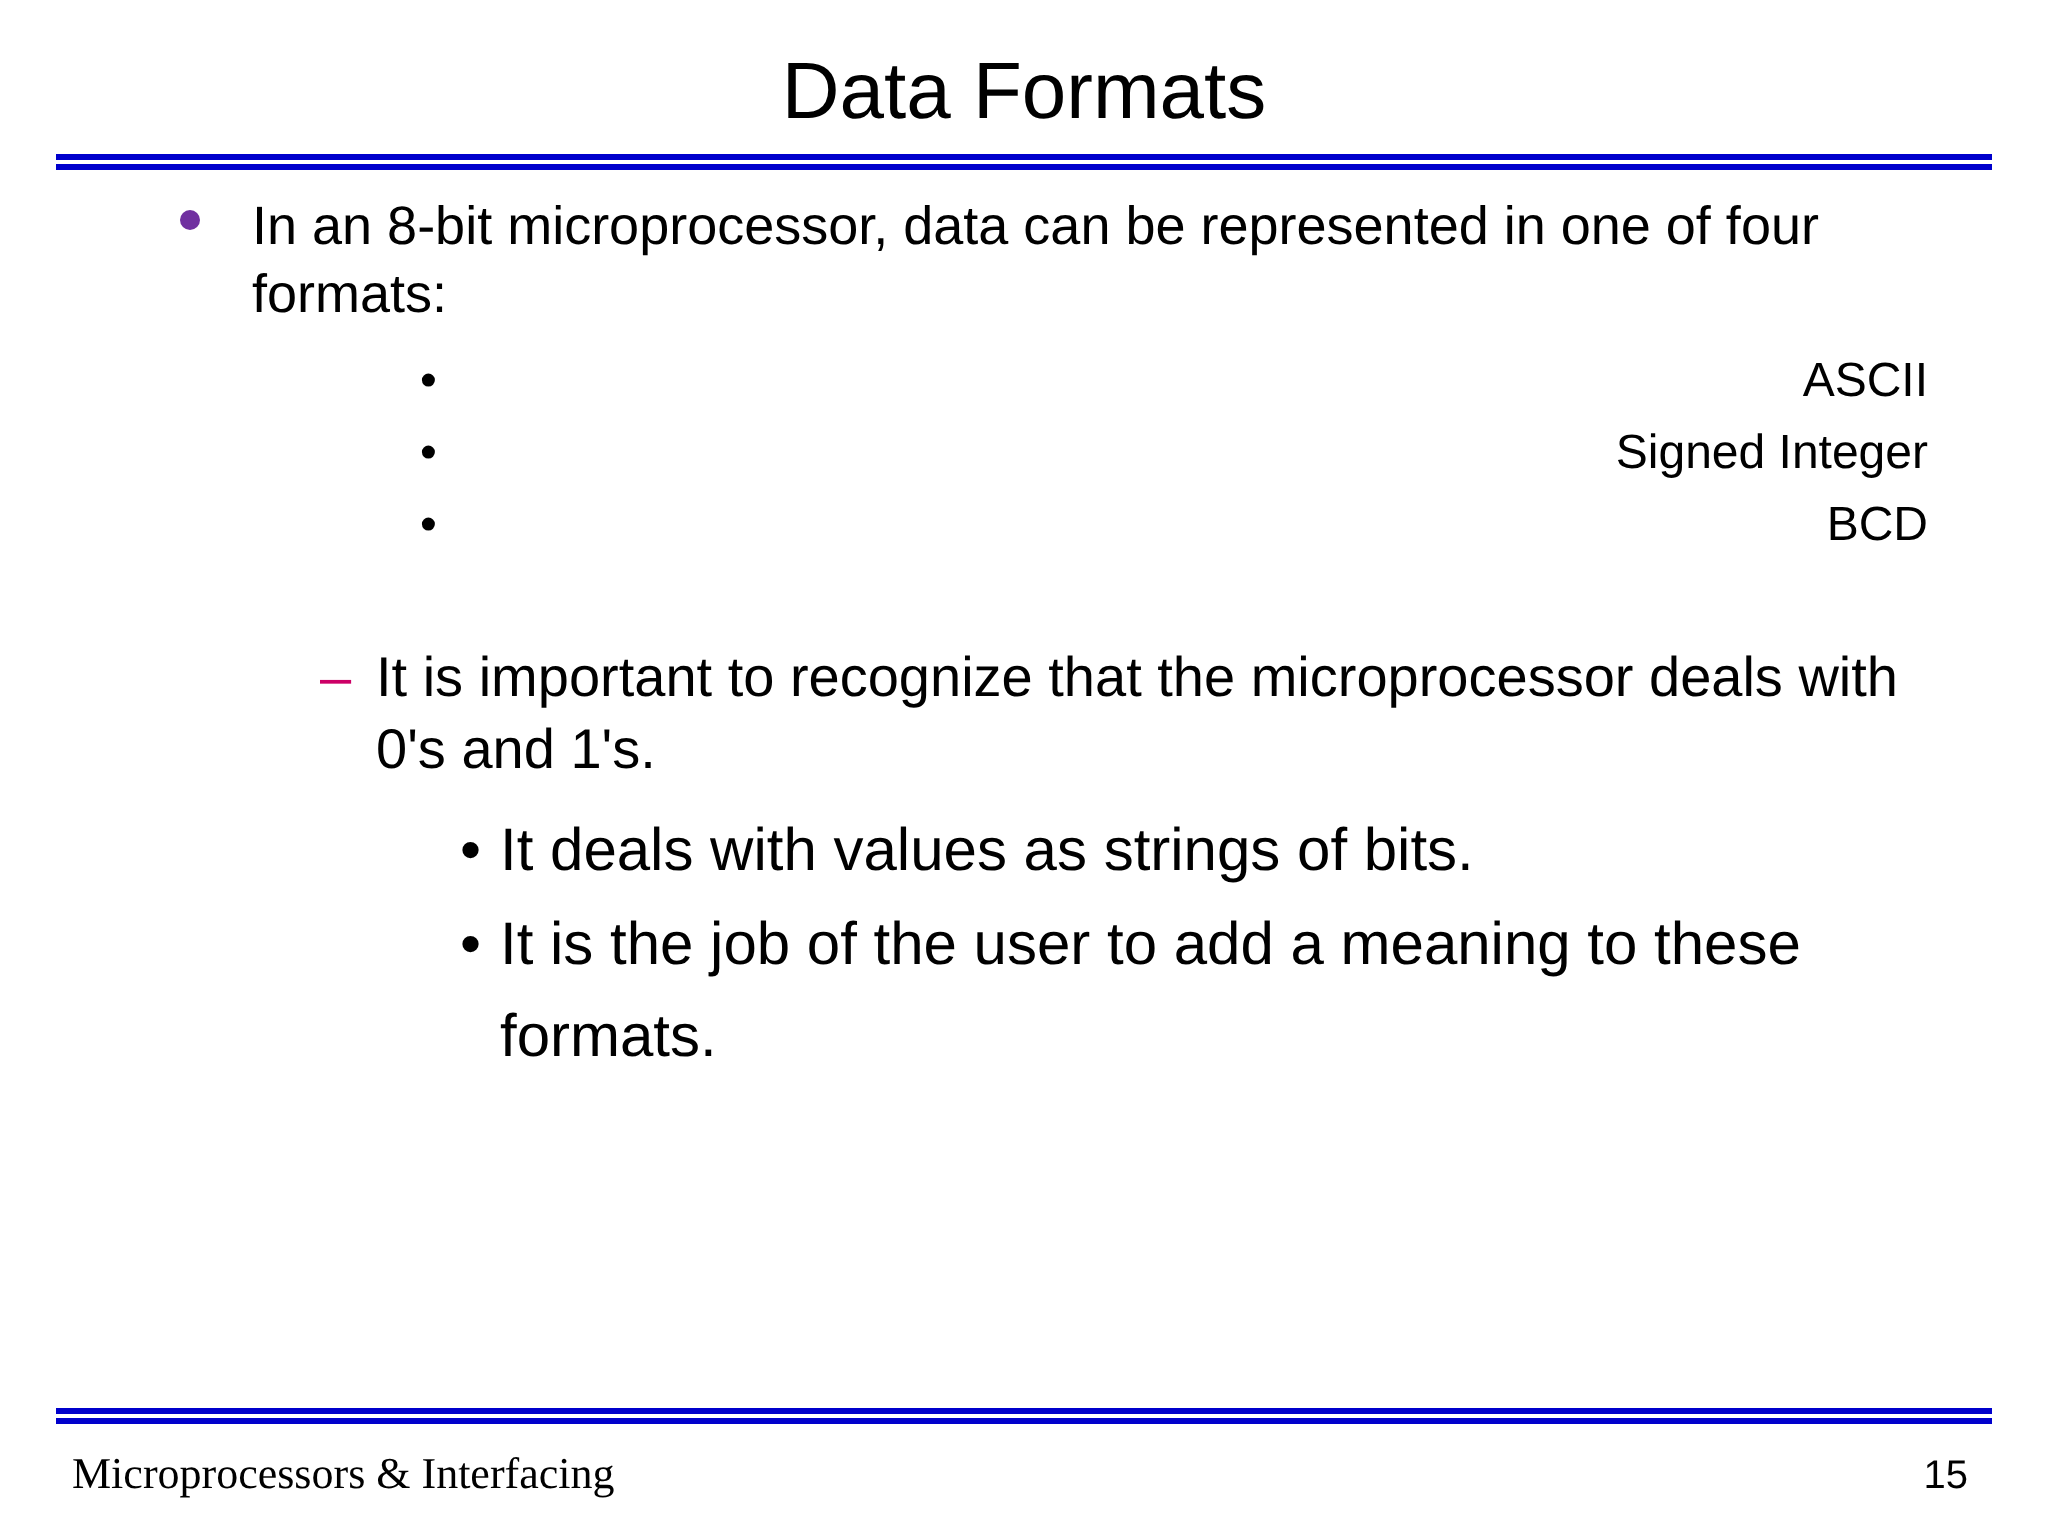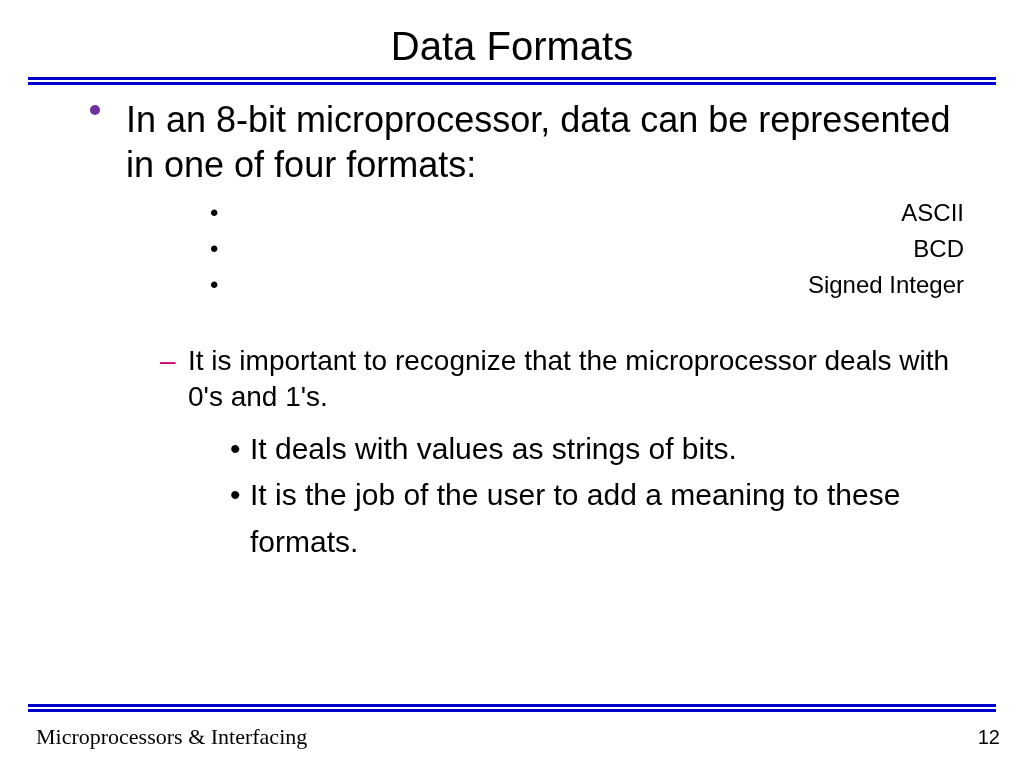--- a/index.html
+++ b/index.html
@@ -2,32 +2,32 @@
 <html><head>
 <meta charset="utf-8">
 <style>
   * { box-sizing: border-box; margin: 0; padding: 0; }
   html, body { width: 1024px; height: 768px; overflow: hidden; background: #fff; font-family: Arial, Helvetica, sans-serif; }
   .slide { width: 1024px; height: 768px; position: relative; }
   .title-area { text-align: center; padding-top: 24px; }
   .title { font-size: 40px; font-weight: 400; color: #000; }
   .hr-double { margin: 8px 28px 0 28px; border-top: 3px solid #0000cc; border-bottom: 3px solid #0000cc; height: 8px; }
   .content { padding: 12px 60px 0 90px; }
-  .lvl1 { position: relative; font-size: 36px; line-height: 1.25; color: #000; margin-left: 36px; margin-bottom: 8px; }
+  .lvl1 { position: relative; font-size: 27px; line-height: 1.25; color: #000; margin-left: 36px; margin-bottom: 8px; }
   .lvl1 .bullet { position: absolute; left: -36px; top: 8px; width: 10px; height: 10px; background: #7030a0; border-radius: 50%; }
   .lvl2-list { margin: 6px 0 0 120px; }
   .lvl2 { position: relative; font-size: 24px; line-height: 1.5; color: #000; padding-left: 20px; text-align: right; }
   .lvl2::before { content: "•"; position: absolute; left: 0; top: 0; color: #000; }
   .dash-item { position: relative; font-size: 28px; line-height: 1.3; color: #000; margin: 40px 0 0 70px; padding-left: 28px; }
   .dash-item .dash { position: absolute; left: 0; top: 0; color: #cc0066; font-weight: 400; }
   .lvl3-list { margin: 10px 0 0 140px; }
   .lvl3 { position: relative; font-size: 30px; line-height: 1.55; color: #000; padding-left: 20px; }
   .lvl3::before { content: "•"; position: absolute; left: 0; top: 0; color: #000; }
   .footer-line { position: absolute; left: 28px; right: 28px; bottom: 56px; border-top: 3px solid #0000cc; border-bottom: 3px solid #0000cc; height: 8px; }
-  .footer { position: absolute; left: 36px; right: 24px; bottom: 18px; display: flex; justify-content: space-between; align-items: center; }
+  .footer { position: absolute; left: 36px; right: 40px; bottom: 18px; display: flex; justify-content: space-between; align-items: flex-end; }
   .footer-left { font-family: "Comic Sans MS", cursive; font-size: 22px; color: #000; }
   .footer-right { font-family: Arial, sans-serif; font-size: 20px; color: #000; }
 </style>
 </head>
 <body>
 
 <div class="slide">
 
   <div class="title-area">
     <div class="title">Data Formats</div>
@@ -36,35 +36,35 @@
 
   <div class="content">
 
     <div class="lvl1">
       <span class="bullet"></span>
       <span>In an 8-bit microprocessor, data can be represented in one of four formats:</span>
     </div>
 
     <div class="lvl2-list">
       <div class="lvl2"><span>ASCII</span></div>
+      <div class="lvl2"><span>Signed Integer</span></div>
       <div class="lvl2"><span>BCD</span></div>
-      <div class="lvl2"><span>Signed Integer</span></div>
     </div>
 
     <div class="dash-item">
       <span class="dash">–</span>
       <span>It is important to recognize that the microprocessor deals with 0's and 1's.</span>
     </div>
 
     <div class="lvl3-list">
       <div class="lvl3"><span>It deals with values as strings of bits.</span></div>
       <div class="lvl3"><span>It is the job of the user to add a meaning to these formats.</span></div>
     </div>
 
   </div>
 
   <div class="footer-line"></div>
   <div class="footer">
     <div class="footer-left">Microprocessors &amp; Interfacing</div>
-    <div class="footer-right">12</div>
+    <div class="footer-right">15</div>
   </div>
 
 </div>
 
 </body></html>

